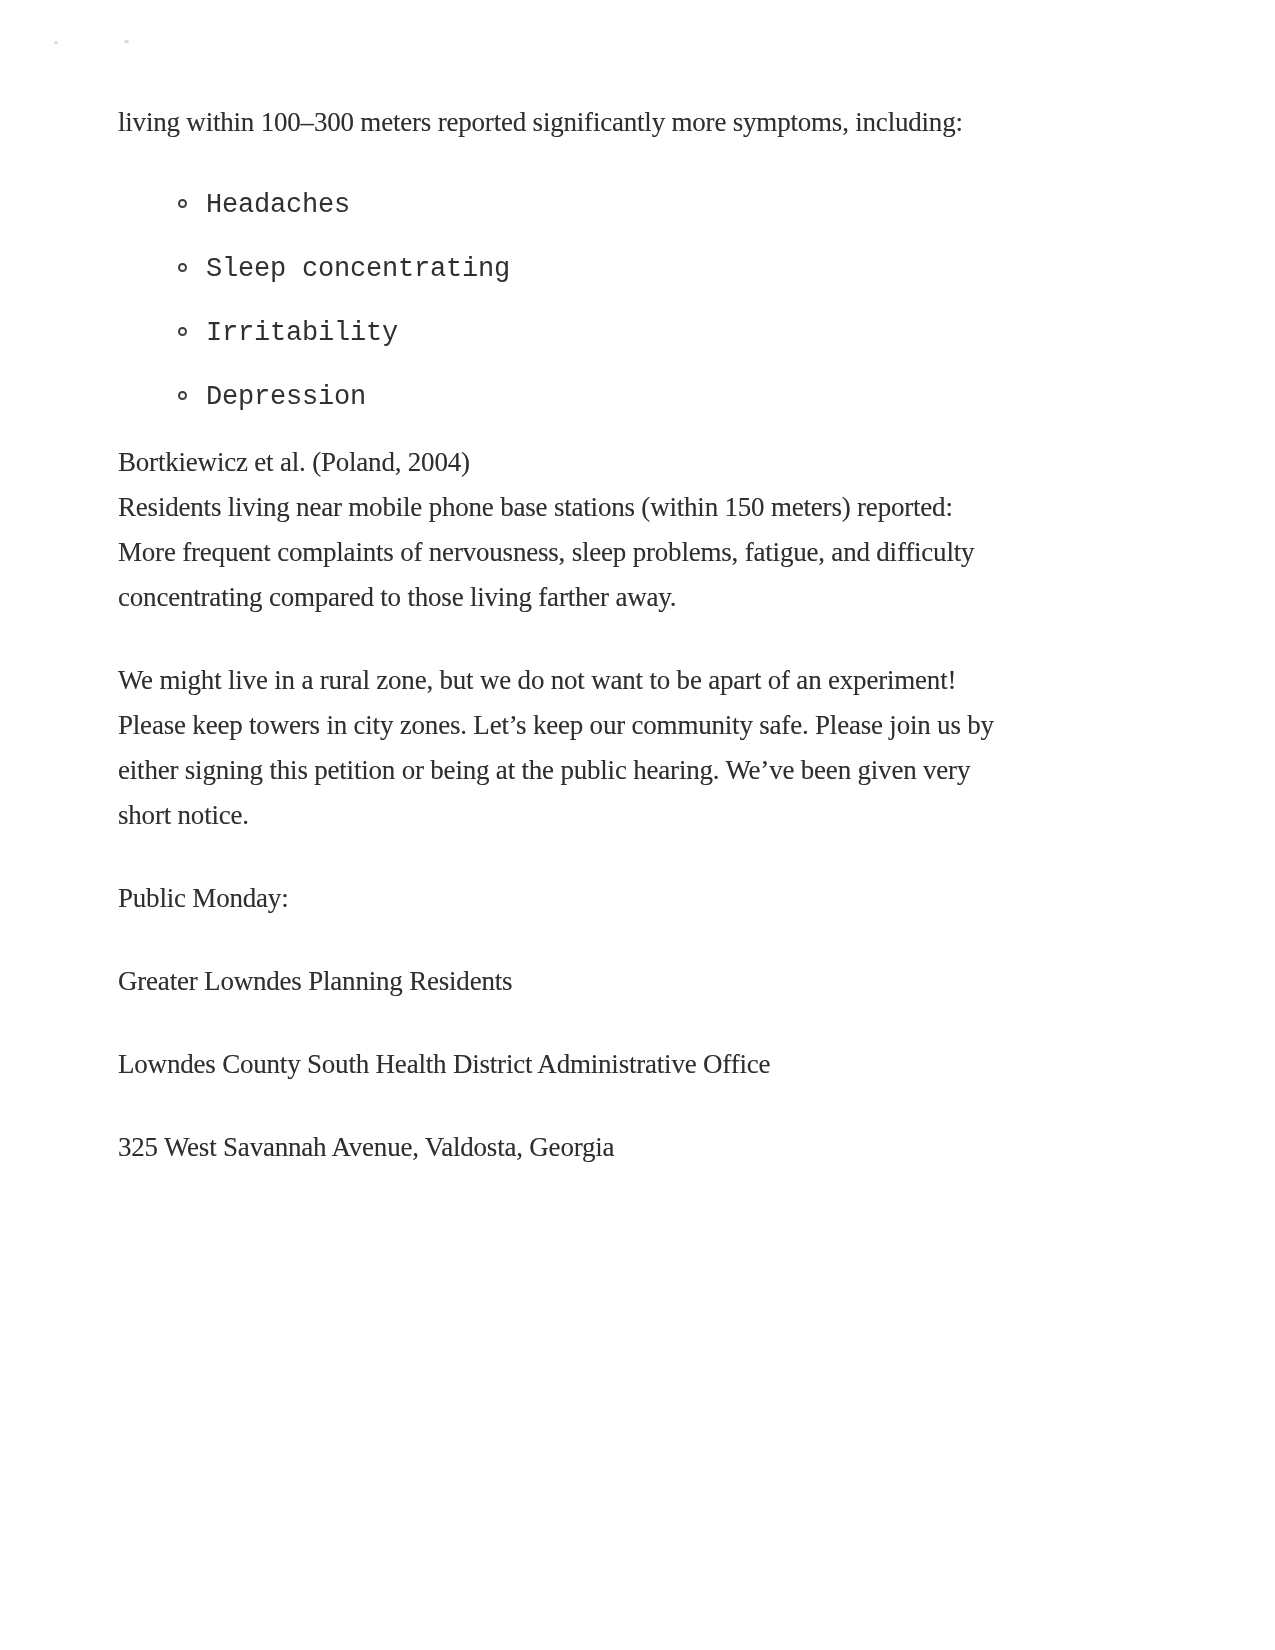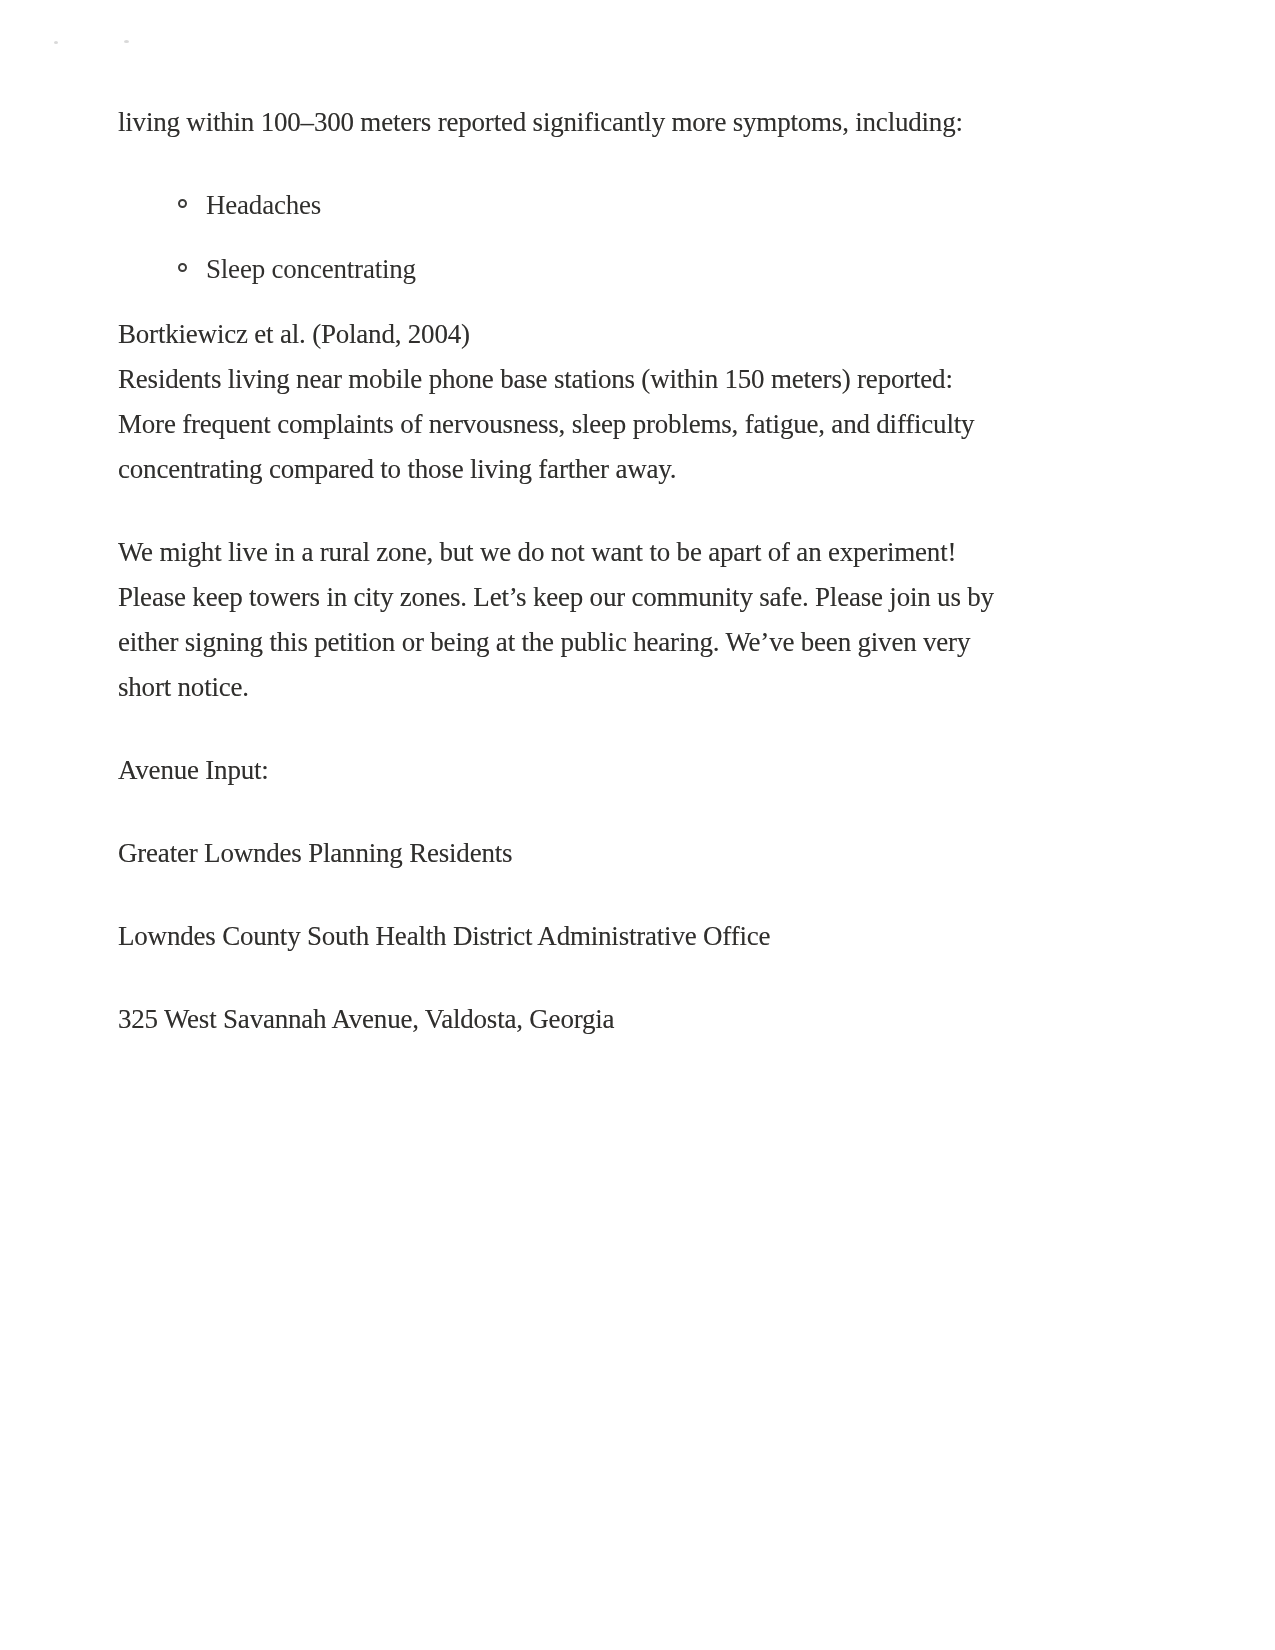--- a/index.html
+++ b/index.html
@@ -44,20 +44,21 @@
   }
   .symptoms {
     list-style: none;
     margin: 2px 0 20px 0;
   }
   .symptom {
     position: relative;
     padding-left: 88px;
     line-height: 45px;
     margin-bottom: 19px;
+    font-family: Liberation Mono, monospace;
   }
   .bullet {
     position: absolute;
     left: 60px;
     top: 16px;
     width: 9px;
     height: 9px;
     border: 2px solid #3c3b39;
     border-radius: 50%;
     background: transparent;
@@ -76,33 +77,41 @@
 
     <ul class="symptoms">
       <li class="symptom">
         <span class="bullet"></span>
         <span>Headaches</span>
       </li>
       <li class="symptom">
         <span class="bullet"></span>
         <span>Sleep concentrating</span>
       </li>
+      <li class="symptom">
+        <span class="bullet"></span>
+        <span>Irritability</span>
+      </li>
+      <li class="symptom">
+        <span class="bullet"></span>
+        <span>Depression</span>
+      </li>
     </ul>
 
     <p class="para">Bortkiewicz et al. (Poland, 2004)
 Residents living near mobile phone base stations (within 150 meters) reported:
 More frequent complaints of nervousness, sleep problems, fatigue, and difficulty
 concentrating compared to those living farther away.</p>
 
     <p class="para">We might live in a rural zone, but we do not want to be apart of an experiment!
 Please keep towers in city zones. Let’s keep our community safe. Please join us by
 either signing this petition or being at the public hearing. We’ve been given very
 short notice.</p>
 
-    <p class="para">Avenue Input:</p>
+    <p class="para">Public Monday:</p>
 
 
     <p class="para">Greater Lowndes Planning Residents</p>
 
     <p class="para">Lowndes County South Health District Administrative Office</p>
 
     <p class="para">325 West Savannah Avenue, Valdosta, Georgia</p>
 
   </div>
 </div>

